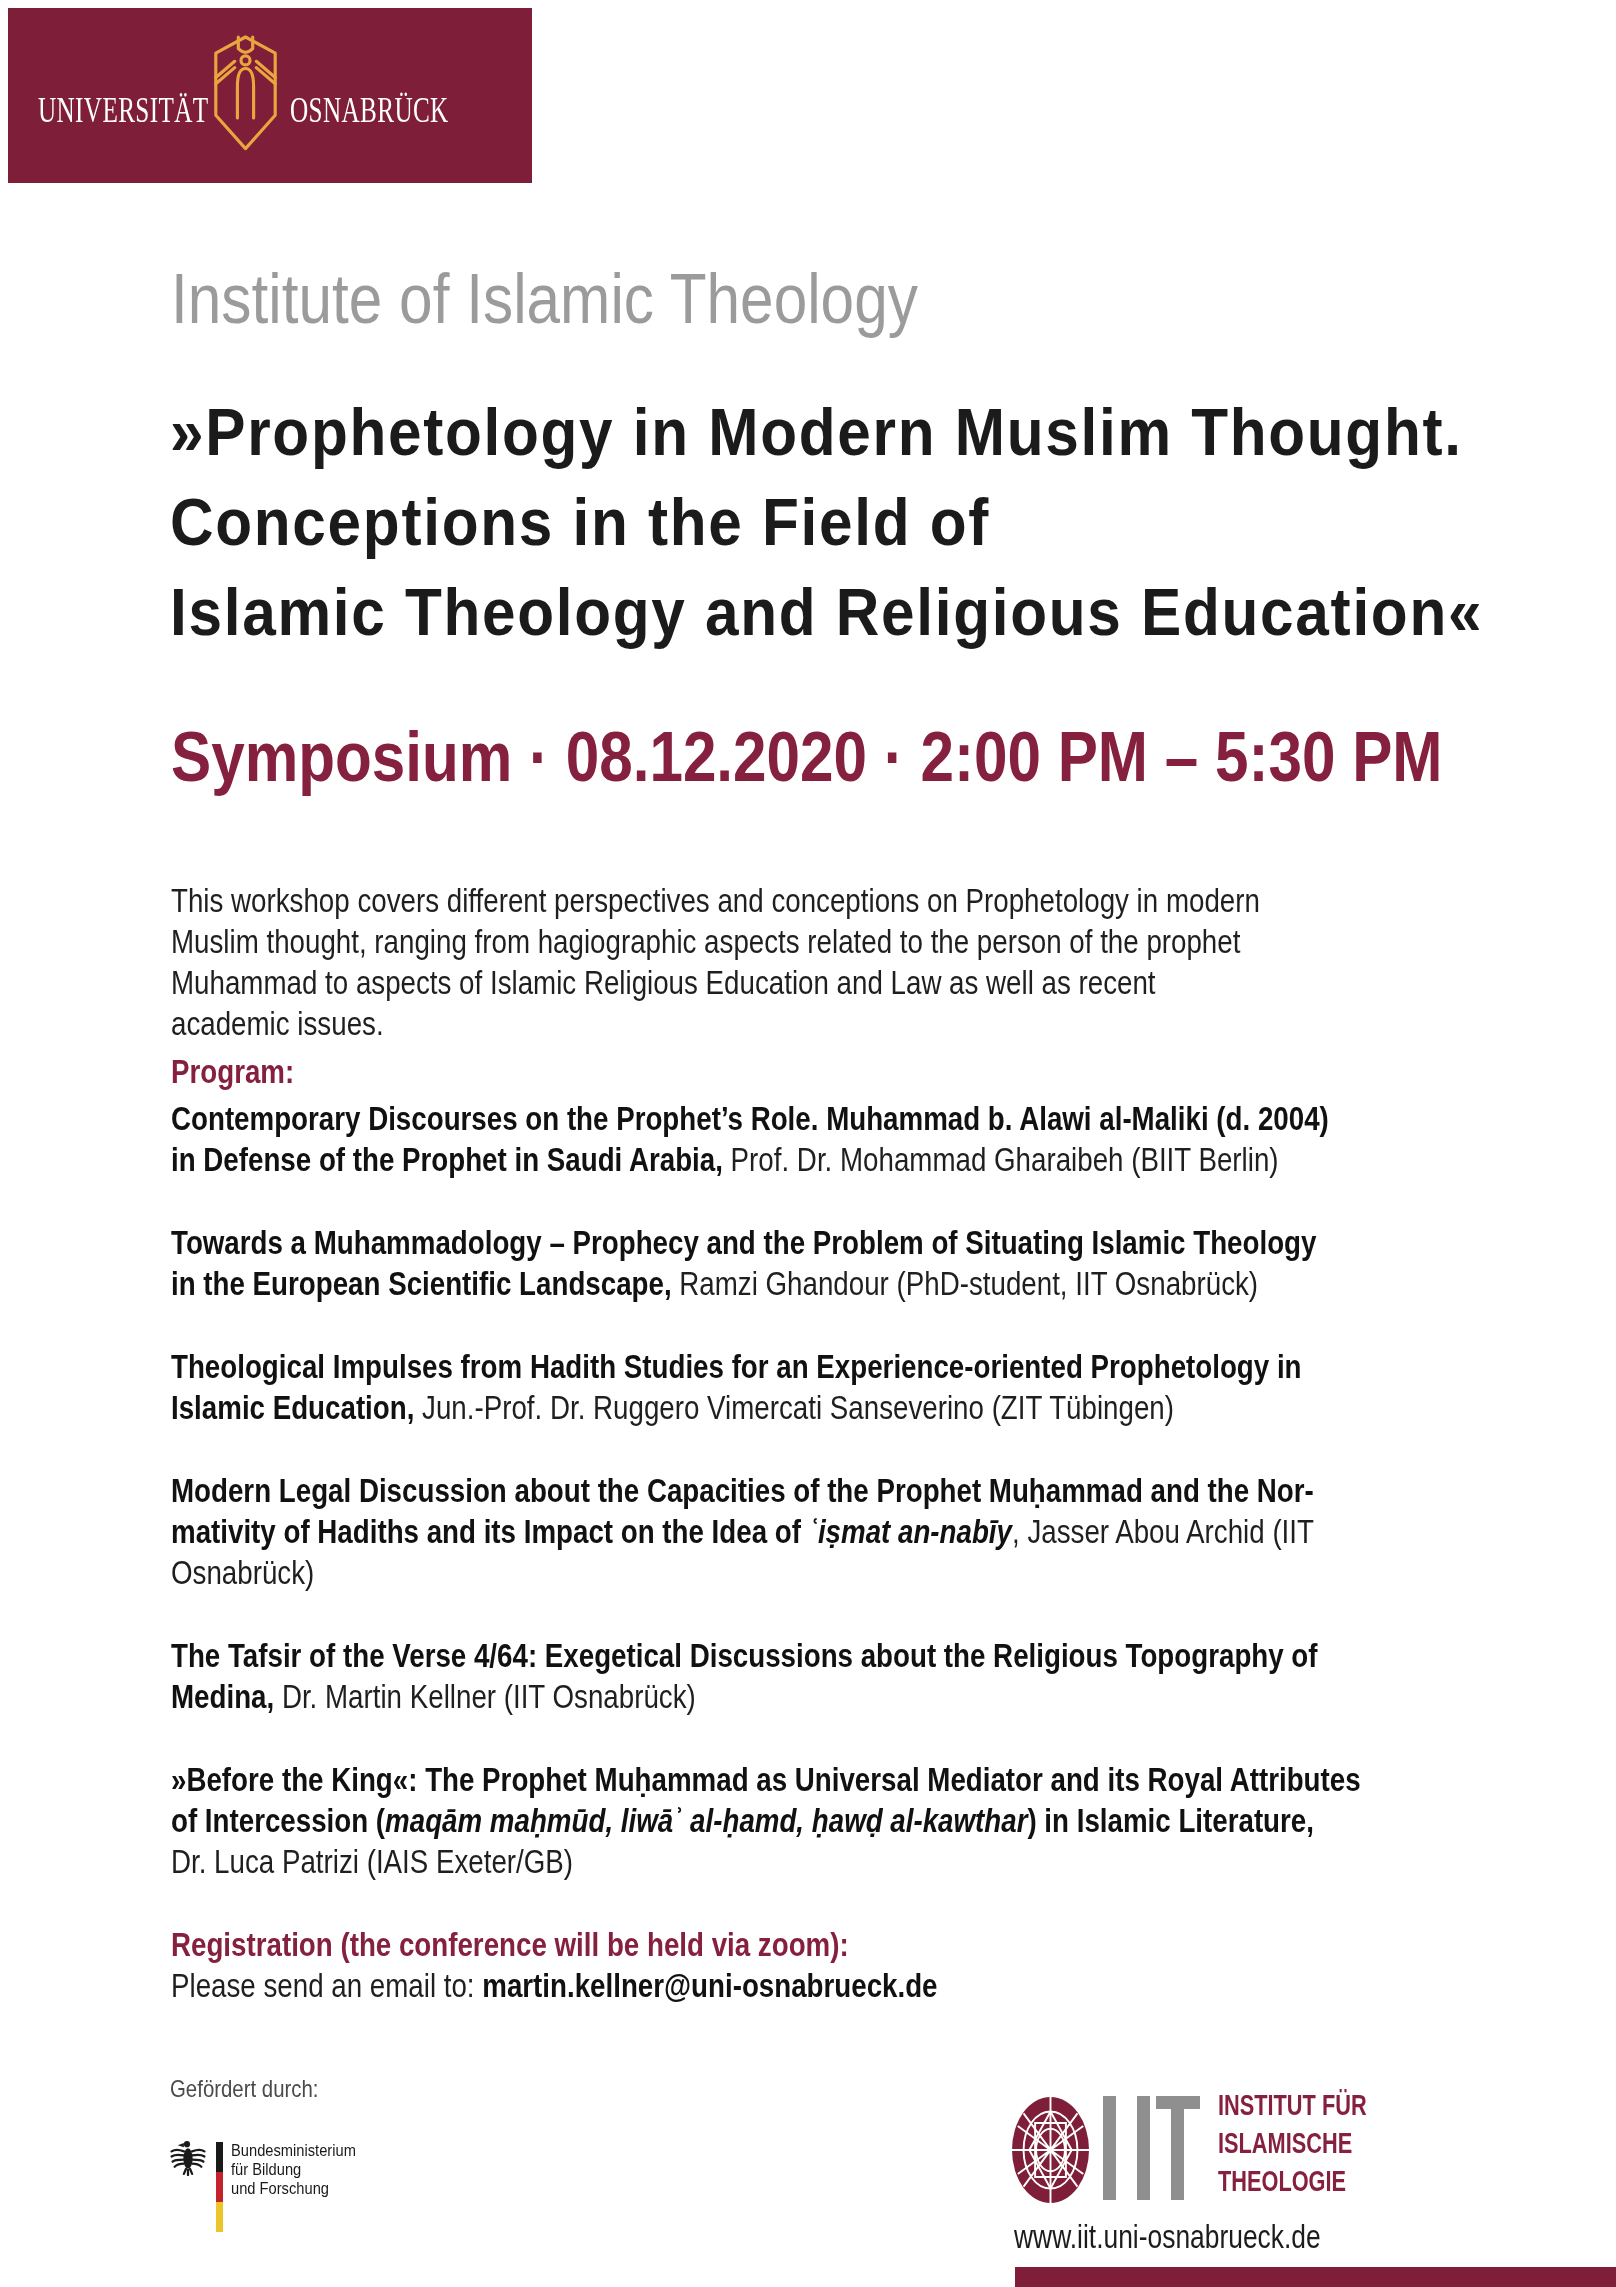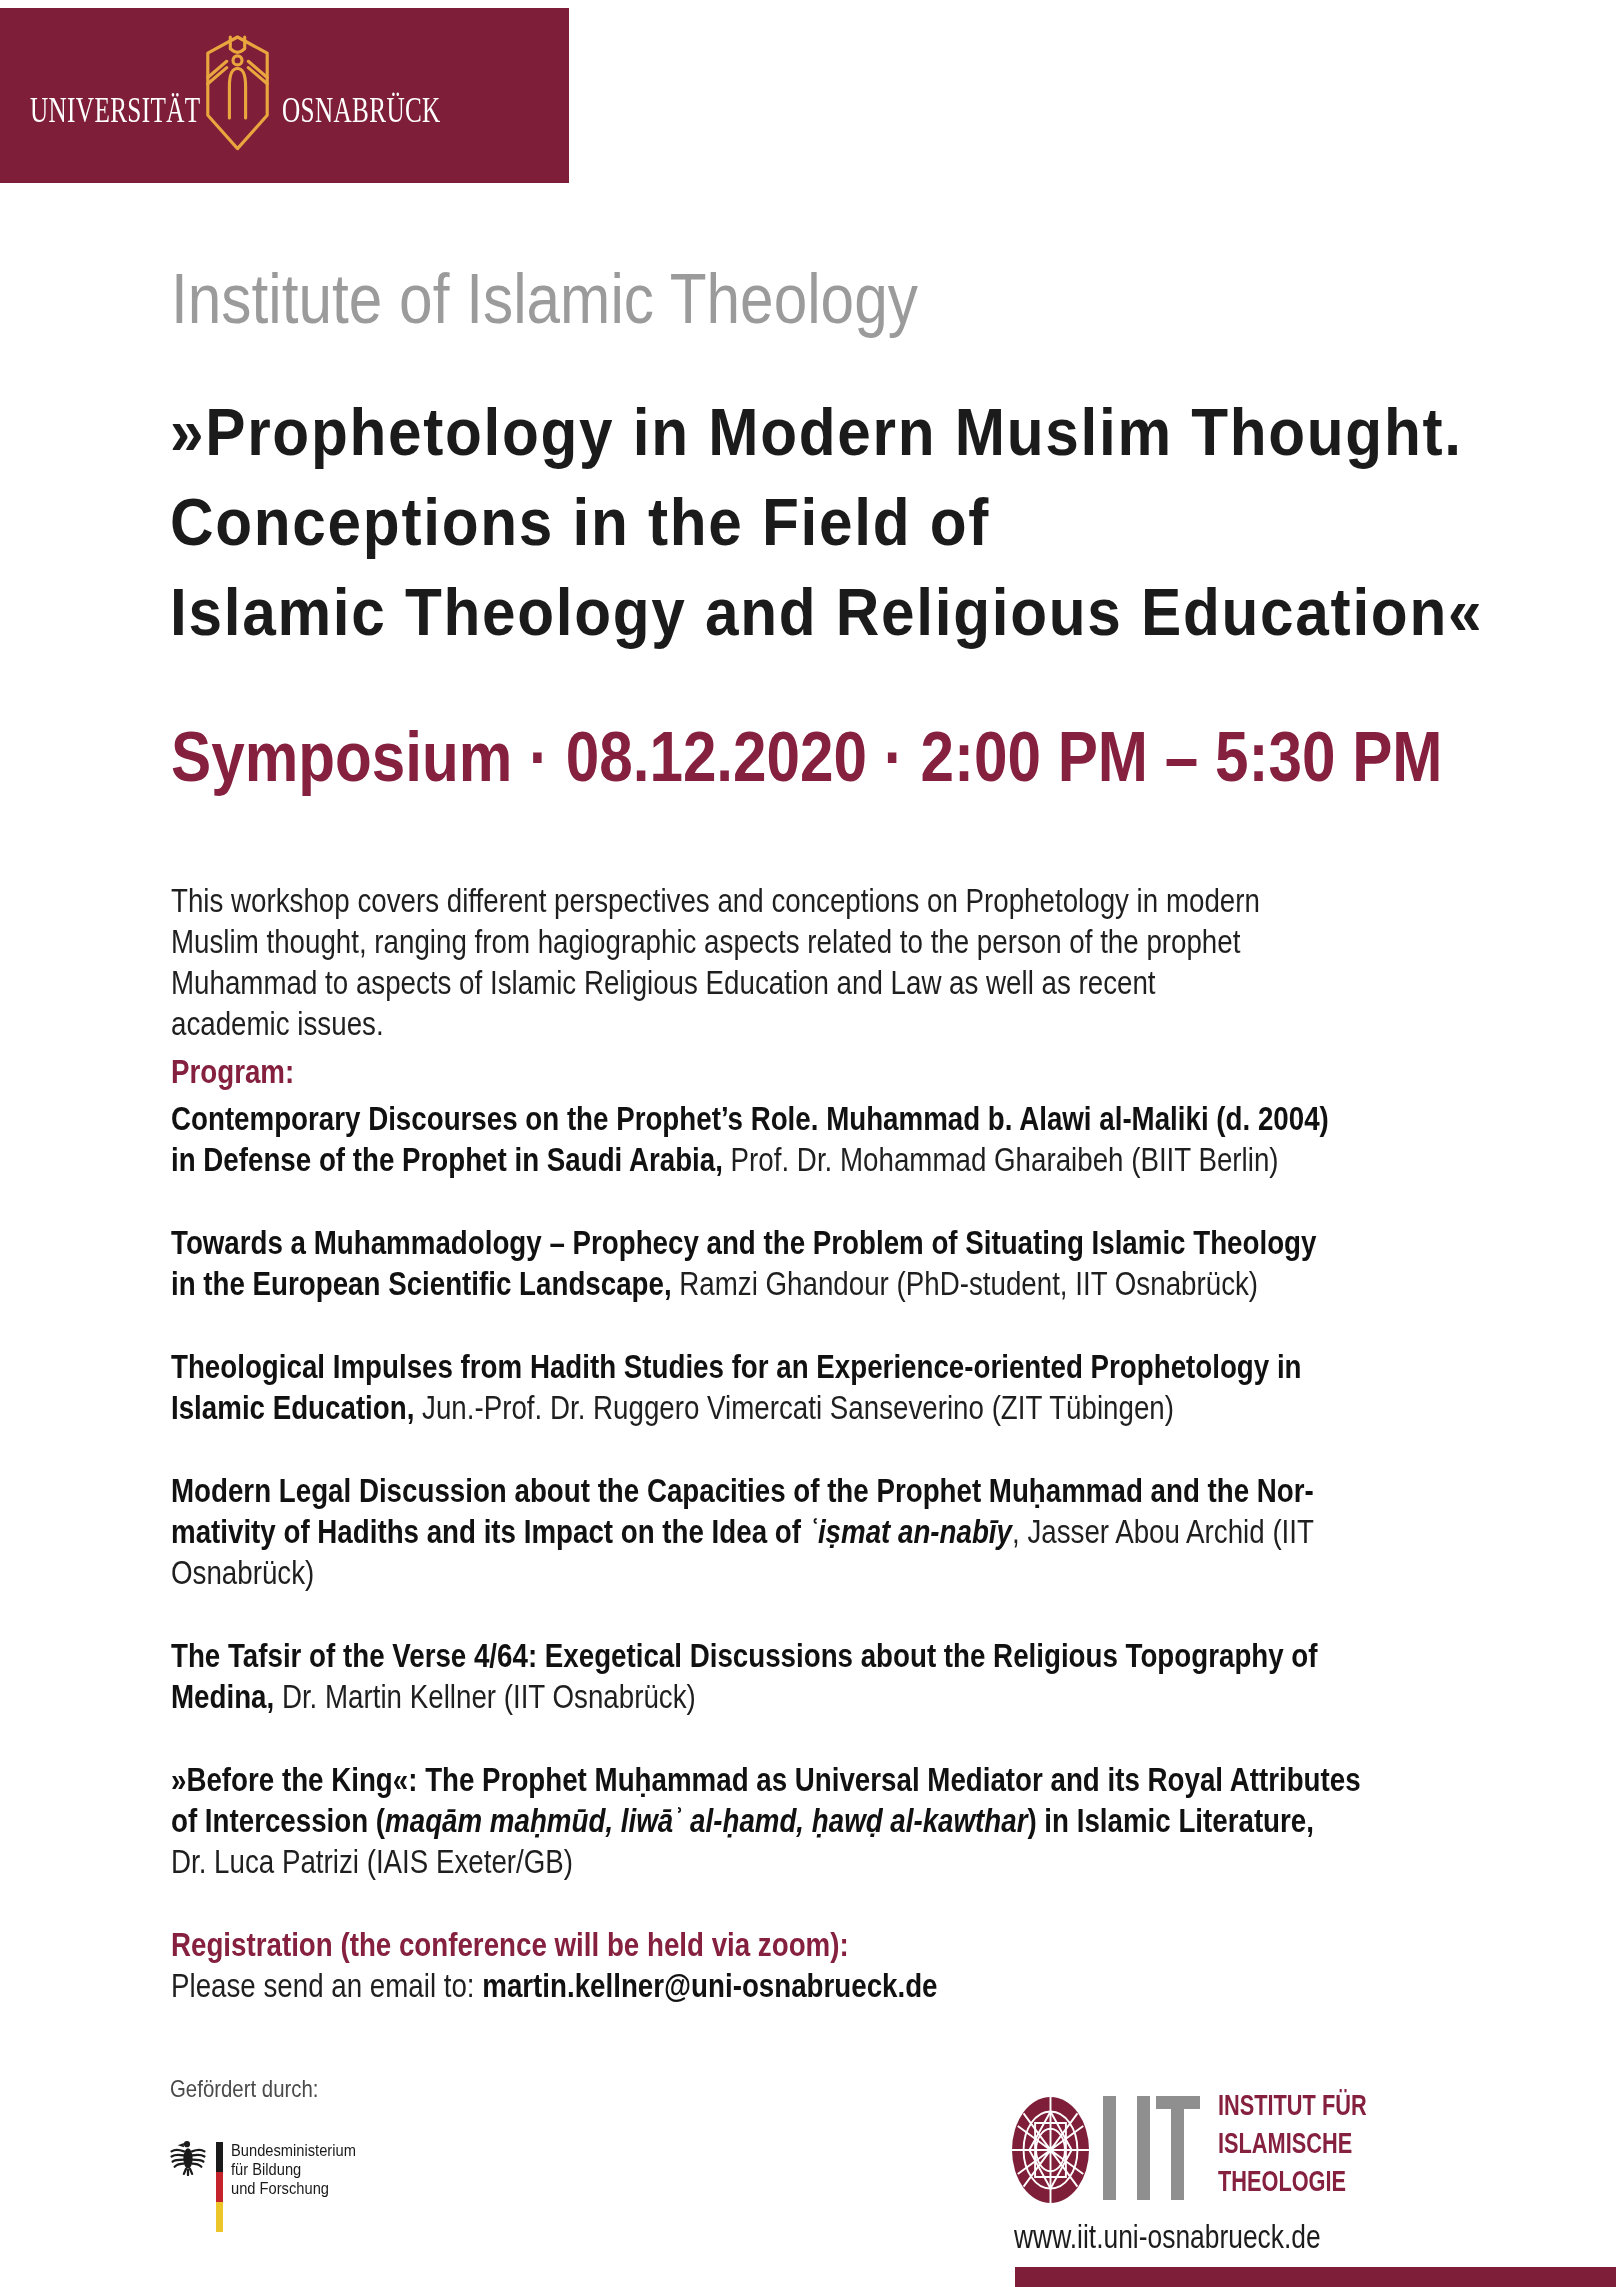--- a/index.html
+++ b/index.html
@@ -14,21 +14,21 @@
   .cx75,.cx80,.cx84,.cx85,.cx86,.cx90,.cx72{transform-origin:0 0;display:inline-block;white-space:nowrap;}
   .cx72{transform:scaleX(.72);}
   .cx75{transform:scaleX(.75);}
   .cx80{transform:scaleX(.80);}
   .cx84{transform:scaleX(.84);white-space:normal;}
   .cx85{transform:scaleX(.85);}
   .cx86{transform:scaleX(.86);}
   .cx90{transform:scaleX(.90);}
 
   
-  .banner{left:0;top:7.7px;width:569px;height:175px;background:#7e1e39;}
+  .banner{left:8px;top:7.7px;width:524px;height:175px;background:#7e1e39;}
   .uni-word{position:absolute;color:#ffffff;font-family:"Liberation Serif","DejaVu Serif",serif;
     font-size:35px;line-height:38px;letter-spacing:0.5px;}
   .uni-word.w1{left:30px;top:84px;}
   .uni-word.w2{left:282px;top:84px;}
   .emblem{position:absolute;left:197px;top:21px;}
 
   .institute{left:171px;top:260px;font-size:71px;line-height:77px;color:#9b9b9b;}
   .title{left:170px;top:387px;font-size:67px;line-height:90px;font-weight:bold;color:#1b1b1b;letter-spacing:1.9px;margin:0;}
   .event{left:171px;top:719px;font-size:70px;line-height:77px;font-weight:bold;color:#85203f;}
 

